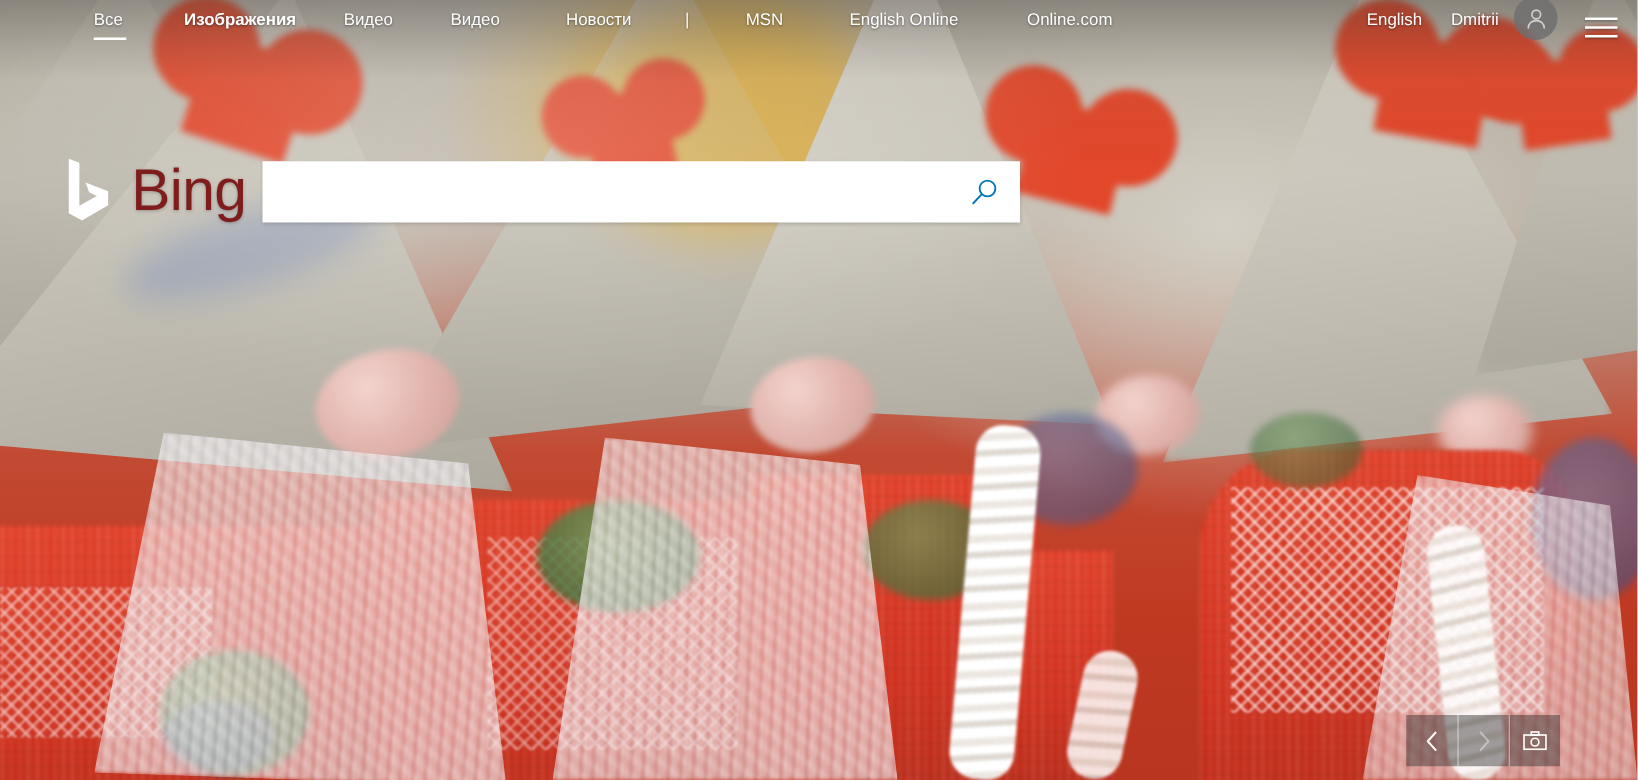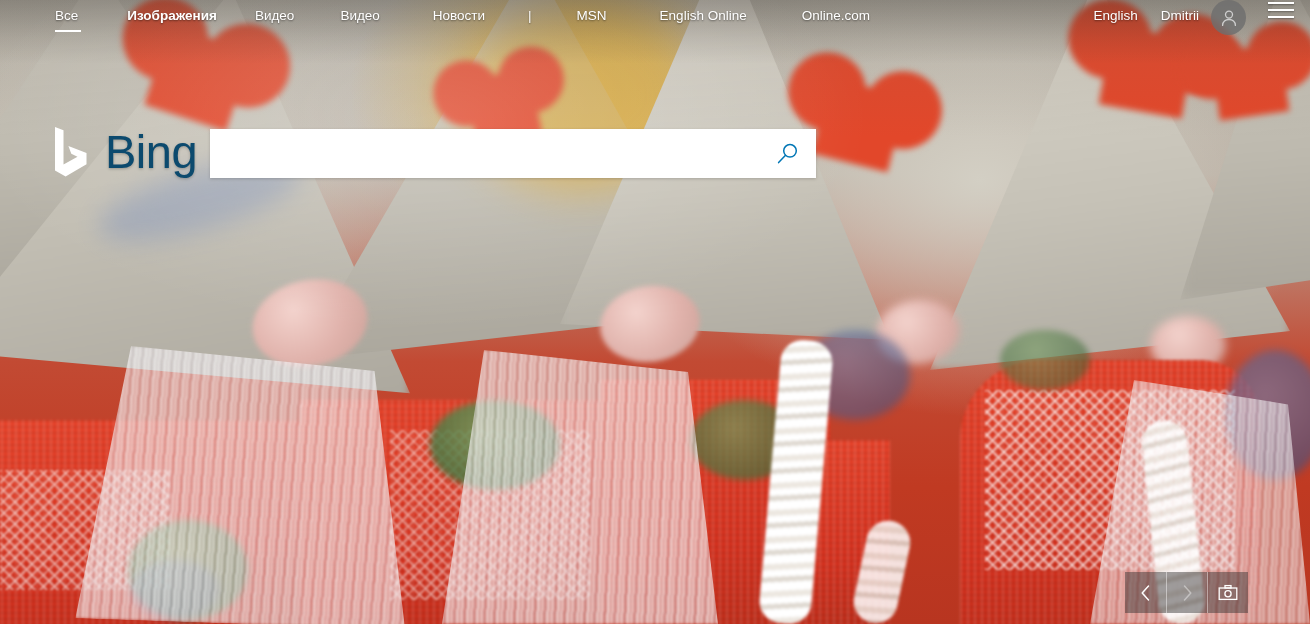--- a/index.html
+++ b/index.html
@@ -167,20 +167,21 @@
     display: flex;
     align-items: center;
     z-index: 20;
   }
 
   .nav-left {
     display: flex;
     align-items: center;
     height: 32px;
     padding-left: 55px;
+    margin-left: 20px;
   }
 
   .nav-item {
     position: relative;
     color: #ffffff;
     font-size: 13.5px;
     line-height: 32px;
     height: 32px;
     text-decoration: none;
     white-space: nowrap;
@@ -210,21 +211,21 @@
     font-size: 13.5px;
     line-height: 32px;
     margin-right: 45px;
     opacity: 0.95;
     text-shadow: 0 1px 2px rgba(0,0,0,0.45);
   }
 
   .nav-right {
     margin-left: auto;
     display: flex;
-    align-items: flex-start;
+    align-items: flex-end;
     height: 32px;
     padding-right: 16px;
   }
 
   .nav-right .nav-item { margin-right: 0; }
 
   #lang-link { margin-right: 23px; }
   #user-link { margin-right: 12px; }
 
   #avatar {
@@ -269,21 +270,21 @@
   }
 
   #logo-mark {
     width: 38px;
     height: 52px;
     margin-right: 14px;
     flex: 0 0 auto;
   }
 
   #logo-text {
-    color: #0c4a6e;
+    color: #7f1d1d;
     font-size: 47px;
     line-height: 52px;
     font-weight: 400;
     letter-spacing: -0.5px;
     text-shadow: 0 1px 3px rgba(0,0,0,0.25);
   }
 
   #search-wrap {
     position: absolute;
     left: 210px;

